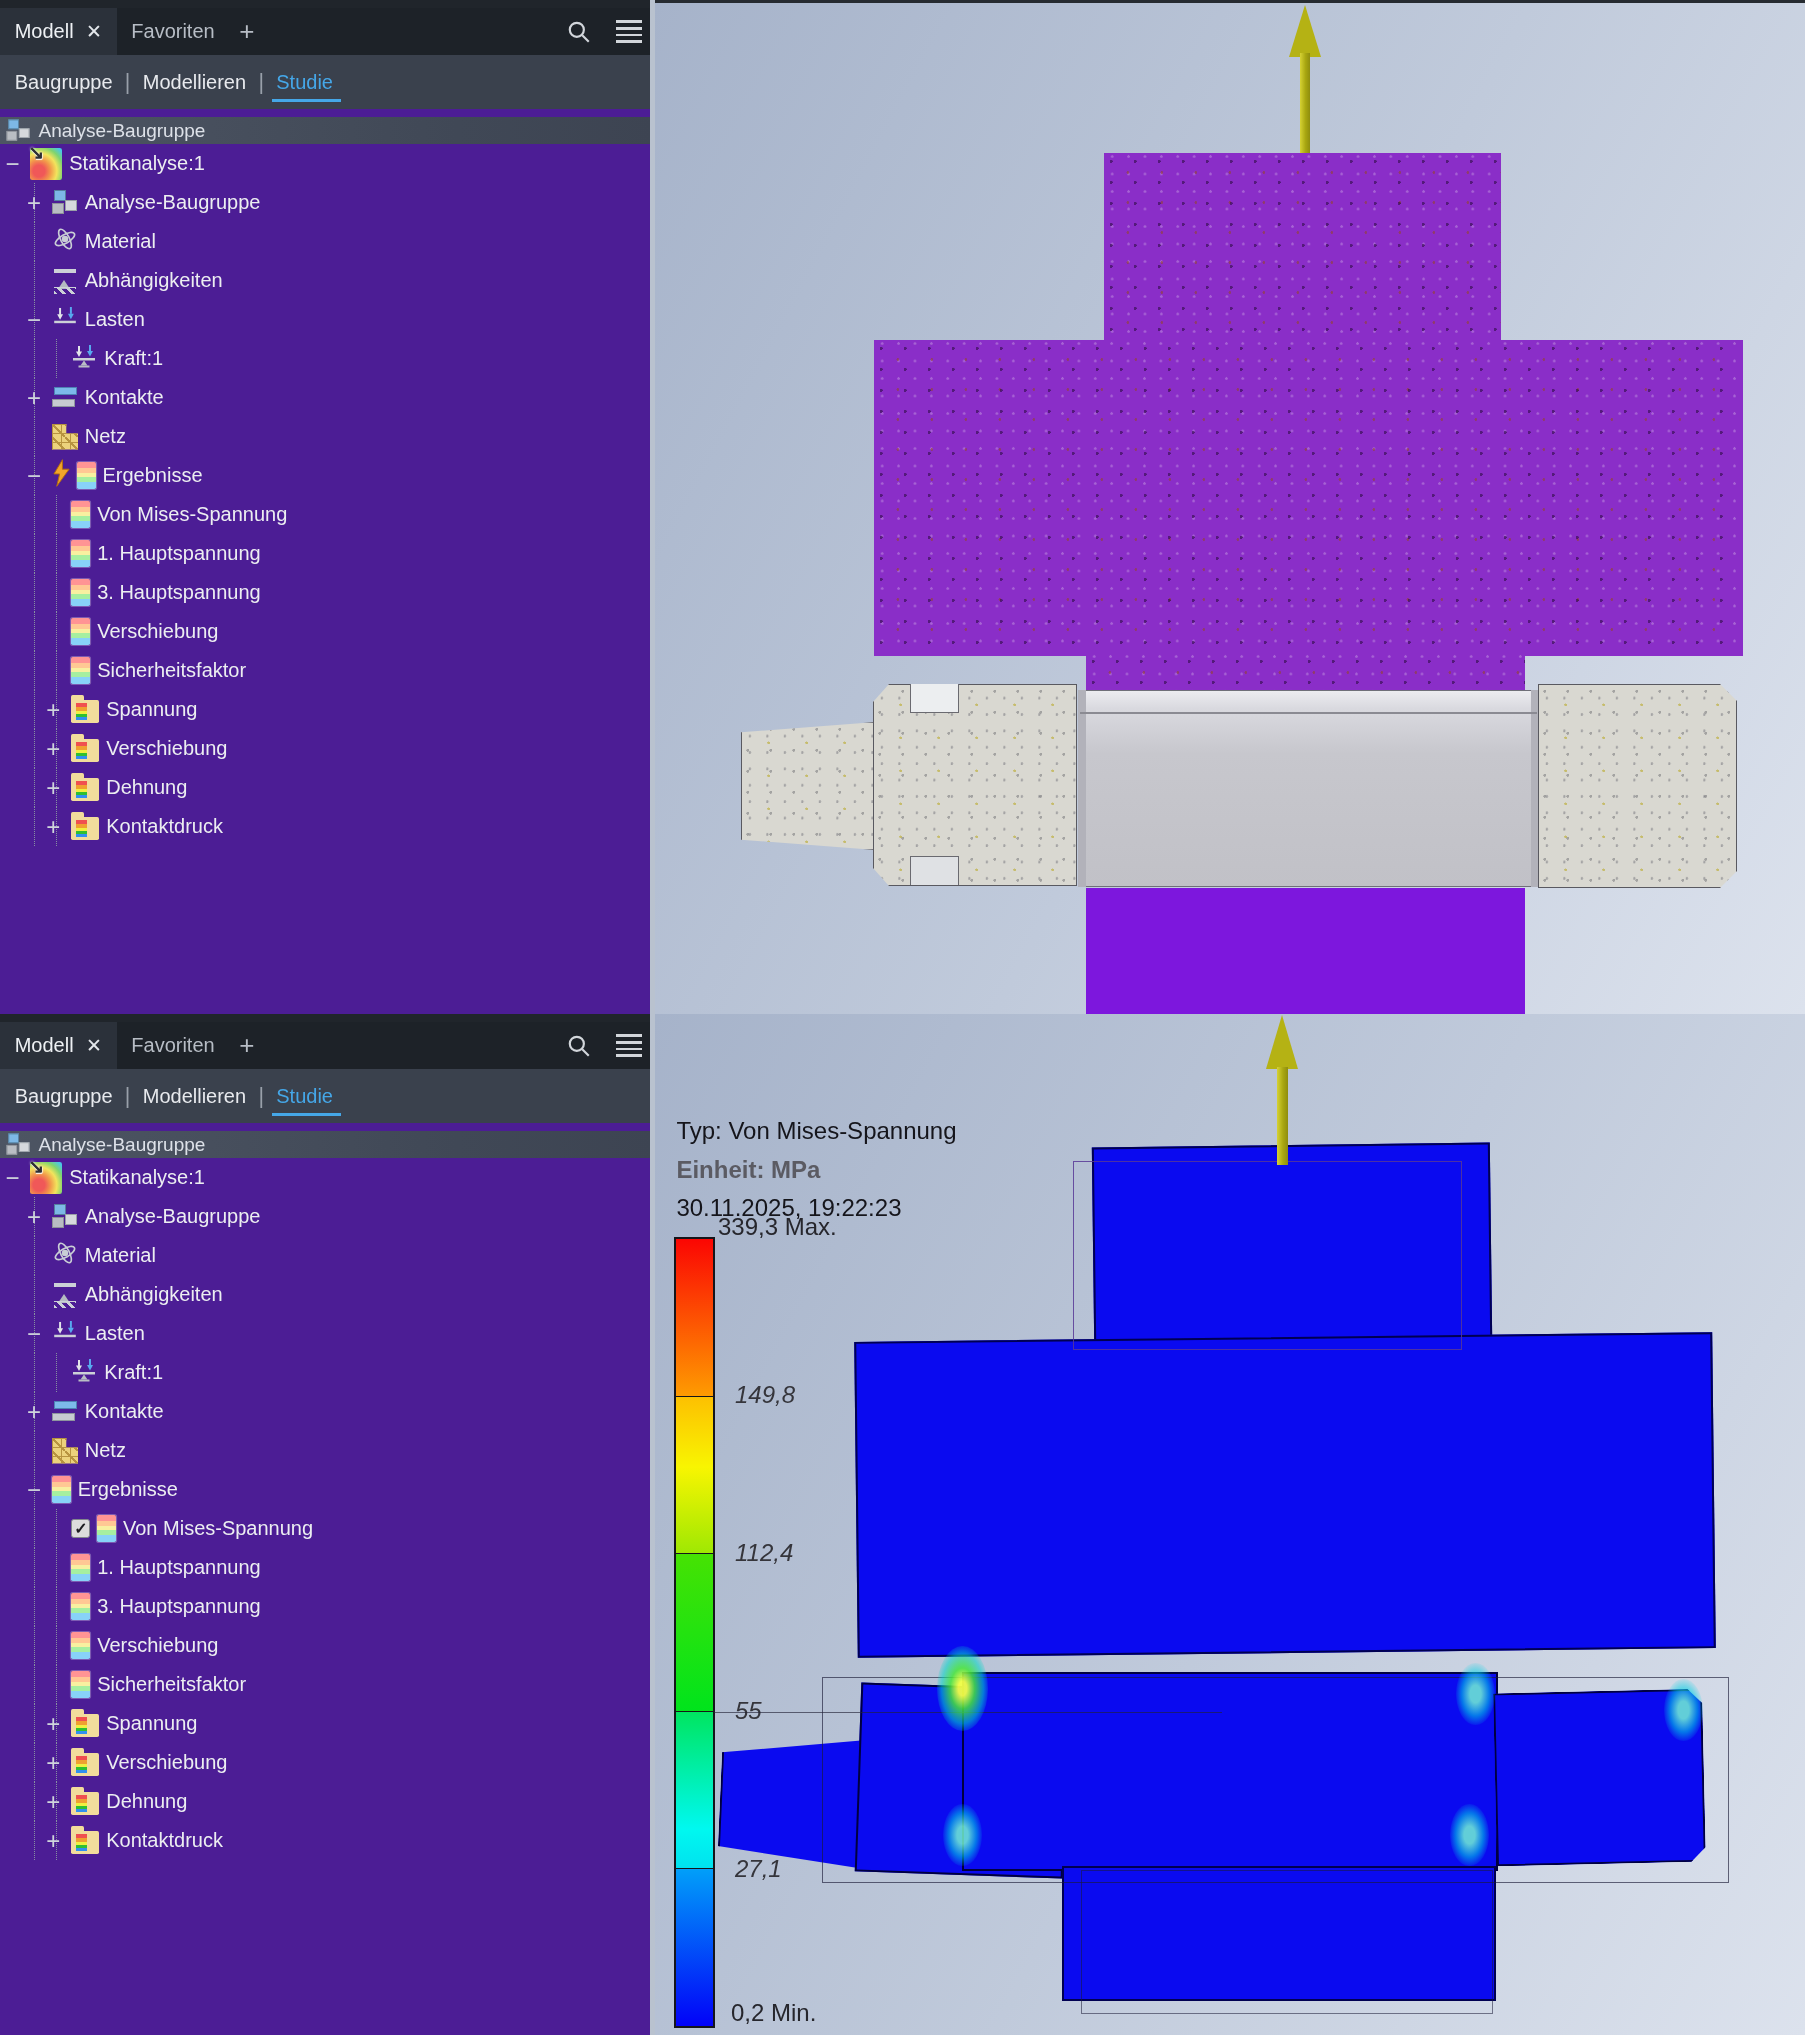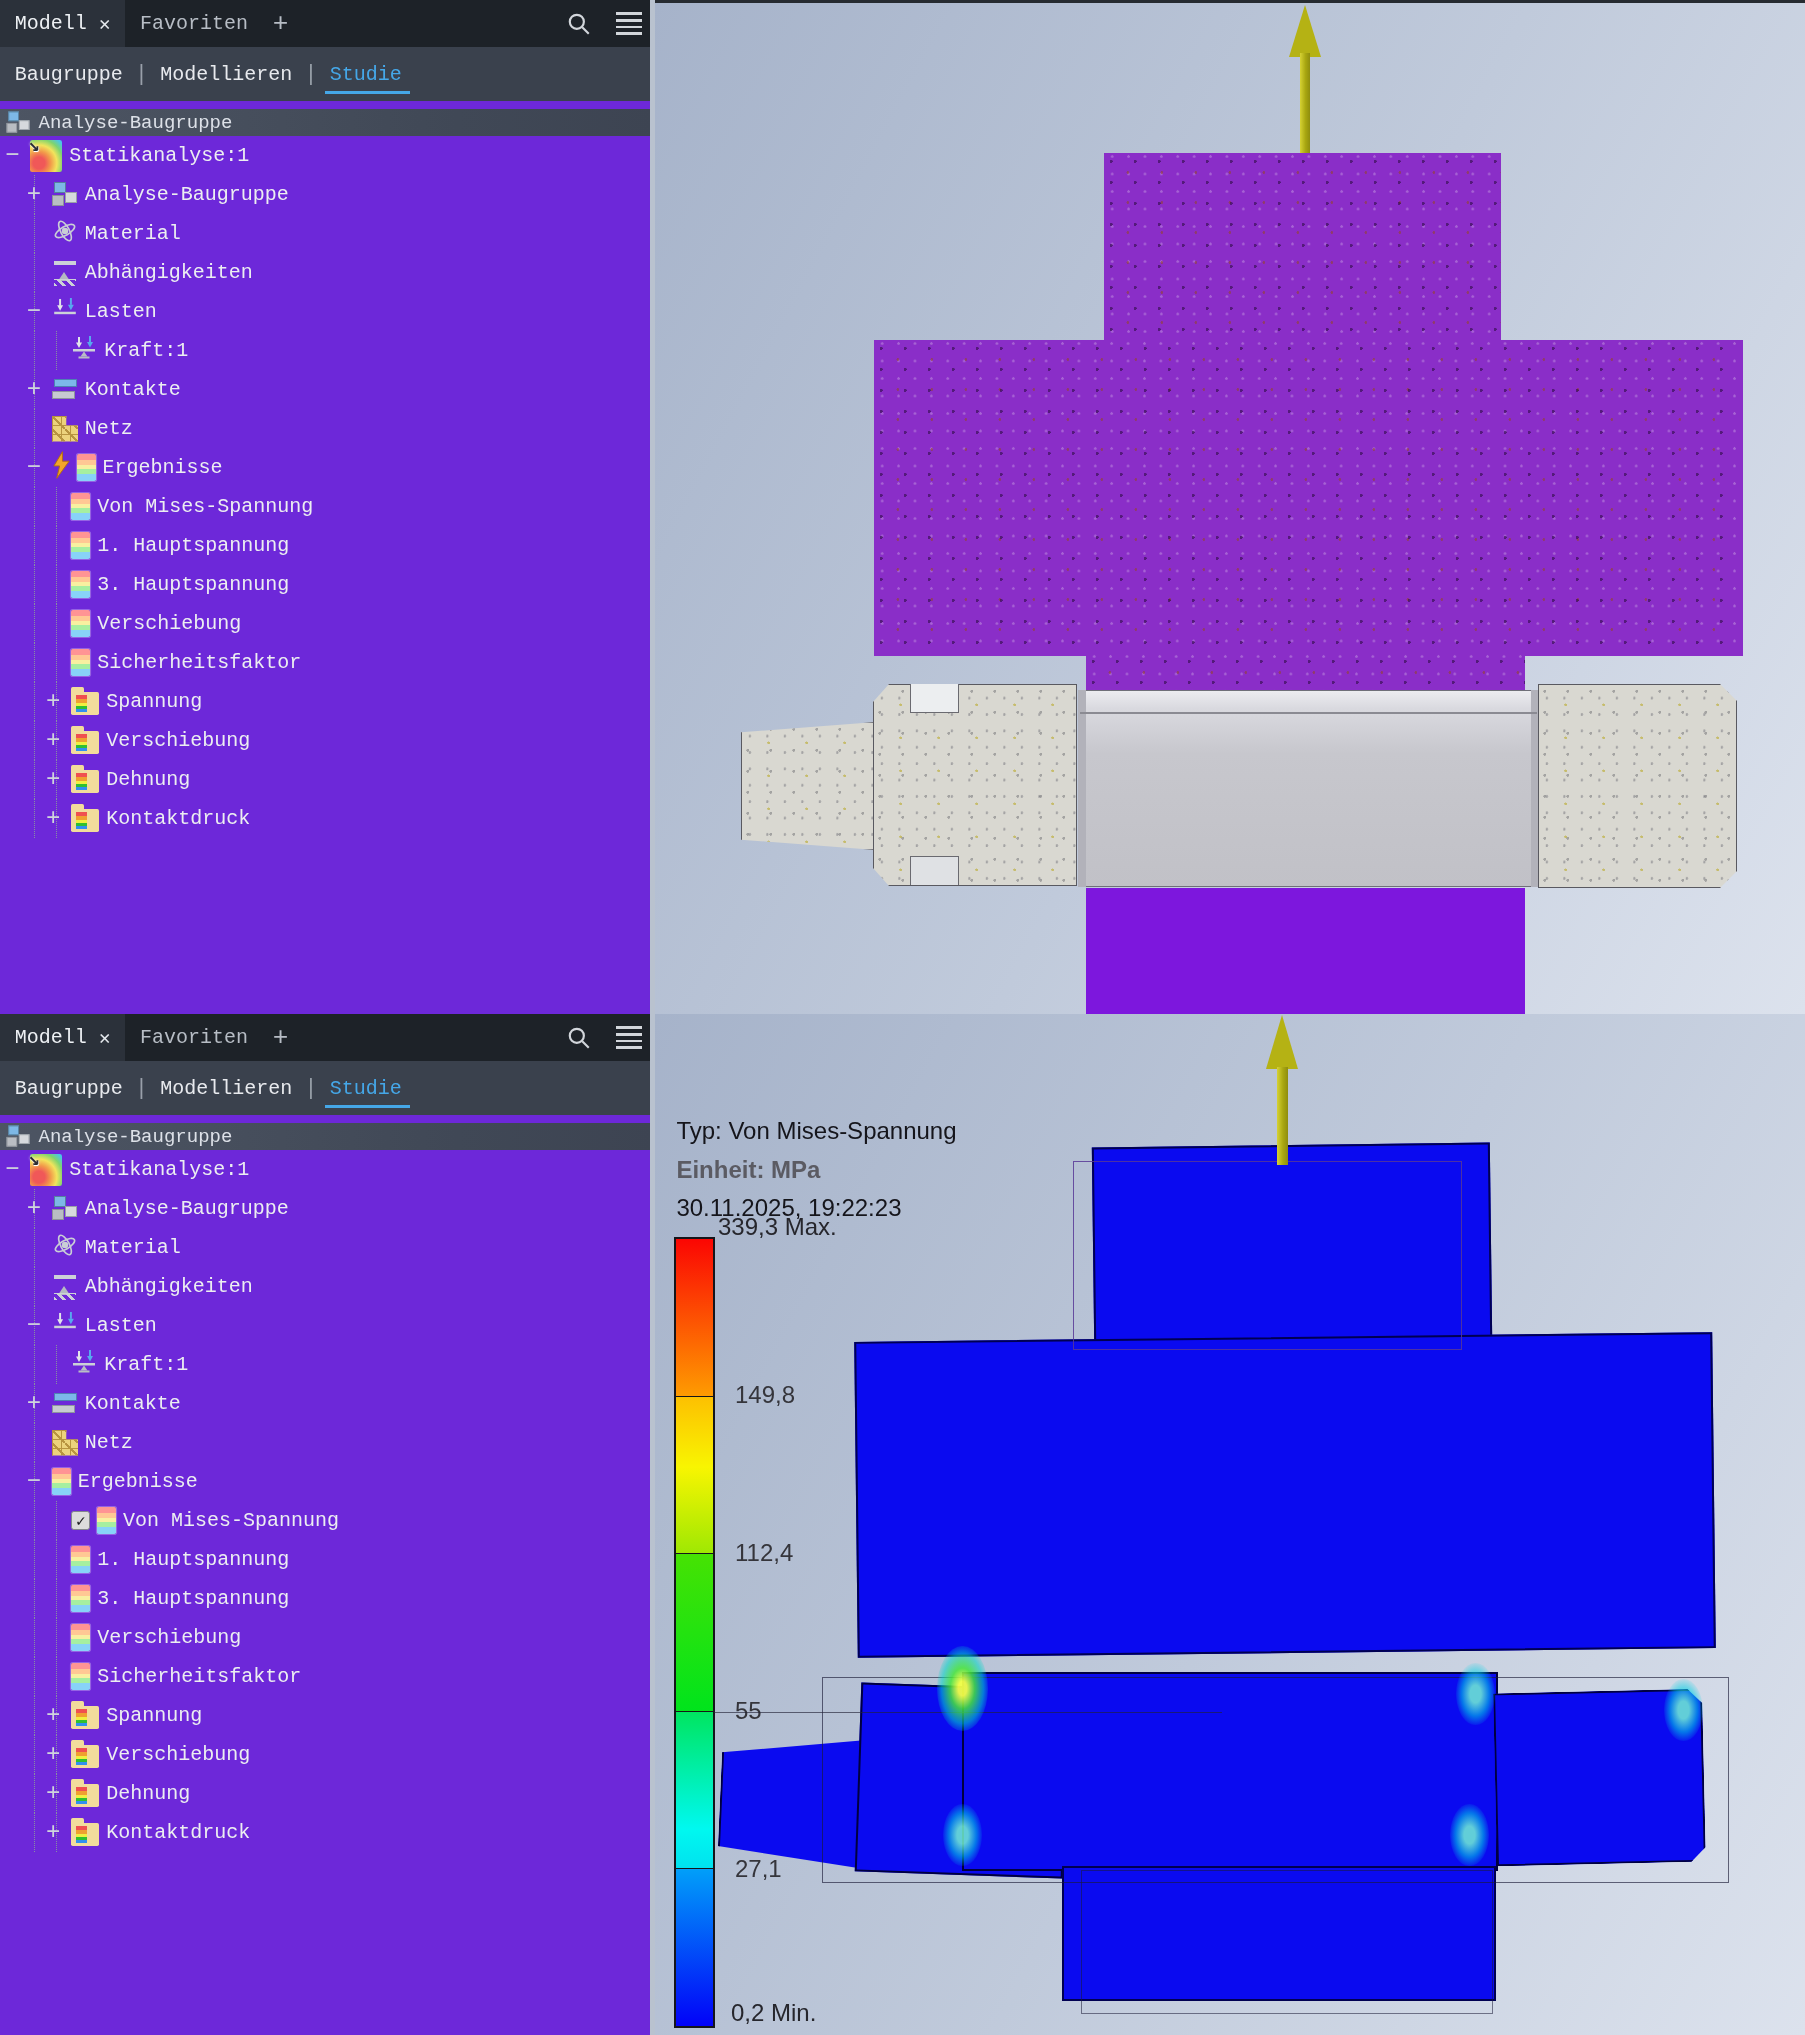--- a/index.html
+++ b/index.html
@@ -4,21 +4,21 @@
 <style>
   html,body{margin:0;padding:0;background:#20252b;}
   *{box-sizing:border-box;}
   body{width:1805px;height:2035px;font-family:"Liberation Sans",sans-serif;overflow:hidden;}
   .app{position:relative;width:1805px;height:2035px;}
   .panel{position:relative;width:1805px;overflow:hidden;}
   .panel.p-top{height:1014px;}
   .panel.p-bottom{height:1021px;}
 
   
-  .sidebar{position:absolute;left:0;top:0;width:654px;height:100%;background:#6d28d9;z-index:2;font-family:Liberation Mono, monospace;}
+  .sidebar{position:absolute;left:0;top:8px;width:654px;height:100%;background:#4c1d95;z-index:2;}
   .splitter{position:absolute;left:650px;top:0;width:5px;height:100%;background:#b9c2cf;z-index:3;}
   .tabbar{position:relative;height:47px;background:#1d2228;display:flex;align-items:stretch;color:#b7bdc5;font-size:20px;}
   .tab{display:flex;align-items:center;gap:12.4px;padding:0 14.7px;cursor:default;}
   .tab.active{background:#2b313a;color:#eef1f4;}
   .tab.plain{color:#b7bdc5;}
   .tab .close{font-size:19px;color:#e4e8ec;}
   .addtab{display:flex;align-items:center;padding:0 10px;font-size:26px;color:#b7bdc5;}
   .tb-spacer{flex:1;}
   .tb-ic{display:flex;align-items:center;margin-right:8px;}
   .hamb{width:26px;display:flex;flex-direction:column;gap:4px;justify-content:center;margin:0 12.4px 0 16px;}
@@ -83,21 +83,21 @@
   .ann.gray{color:#5b5b63;}
   .legend-max{position:absolute;left:63px;top:199px;font-size:24px;color:#26262c;z-index:6;}
   .colorbar{position:absolute;left:18.6px;top:223px;width:41px;height:791px;border:2.3px solid #15151a;display:flex;flex-direction:column;z-index:2;}
   .colorbar .seg{flex:1;border-bottom:1.7px solid #15151a;}
   .colorbar .seg:last-child{border-bottom:none;}
   .seg.s0{background:linear-gradient(180deg,#fb0603,#fe9b01);}
   .seg.s1{background:linear-gradient(180deg,#fdc001,#f8f501 45%,#9fe803);}
   .seg.s2{background:linear-gradient(180deg,#46e203,#00e41c);}
   .seg.s3{background:linear-gradient(180deg,#00e560,#00f8f0 75%,#00e2ef);}
   .seg.s4{background:linear-gradient(180deg,#019ff9,#0202f8);}
-  .tick{position:absolute;left:80px;font-size:24px;color:#35353b;z-index:2;}
+  .tick{position:absolute;left:80px;font-size:24px;color:#35353b;z-index:2;font-style:italic;}
   .legend-min{position:absolute;left:76px;font-size:24px;color:#26262c;z-index:2;}
 
   .blue{background:var(--model-blue,#0a0af0);}
   .wire{border:1.7px solid rgba(28,28,55,.65);z-index:4;}
   .hs{position:absolute;z-index:4;border-radius:50%;}
   .hs.big{width:51px;height:85px;background:radial-gradient(ellipse,rgba(242,255,70,.95) 0 12%,rgba(70,230,60,.85) 34%,rgba(0,215,200,.55) 58%,transparent 76%);}
   .hs.small{width:39px;height:62px;background:radial-gradient(ellipse,rgba(120,255,210,.8) 0 20%,rgba(0,210,230,.55) 50%,transparent 75%);}
 </style>
 </head>
 <body>

